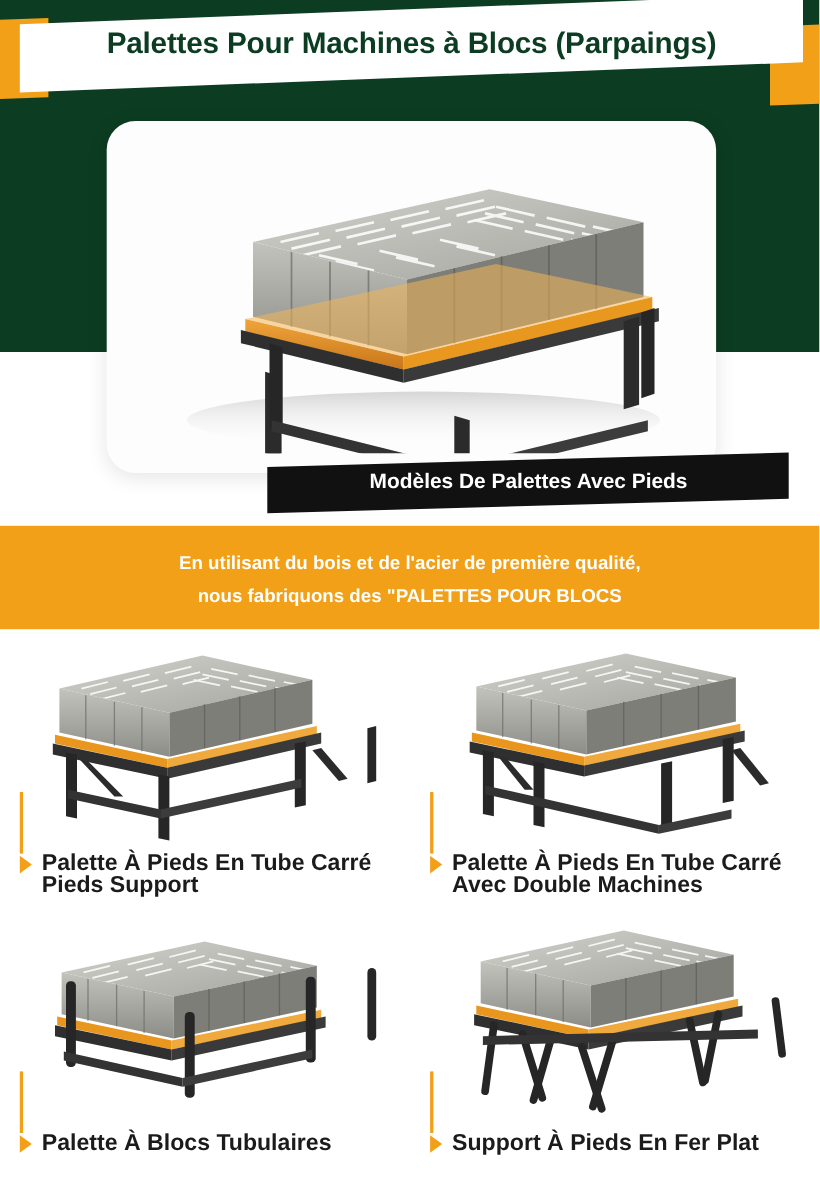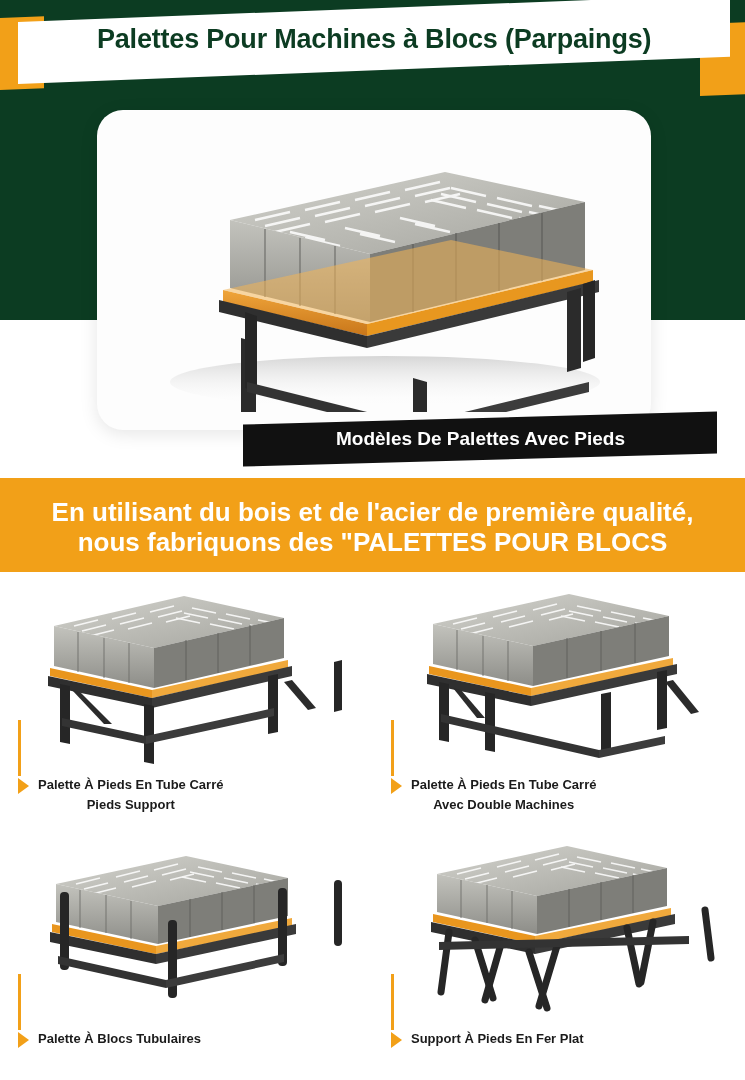--- a/index.html
+++ b/index.html
@@ -105,21 +105,21 @@
     width: 745px; height: 94px;
     background: #f2a018;
     display: flex;
     flex-direction: column;
     align-items: center;
     justify-content: center;
     padding-top: 4px;
   }
   .orange-strip .line {
     color: #ffffff;
-    font-size: 26px;
+    font-size: 17px;
     font-weight: bold;
     line-height: 30px;
     text-align: center;
     white-space: nowrap;
   }
 
   
   .grid {
     position: absolute;
     top: 572px; left: 0;
@@ -149,25 +149,24 @@
   }
   .cell .caption .arrow {
     width: 0; height: 0;
     border-top: 8px solid transparent;
     border-bottom: 8px solid transparent;
     border-left: 11px solid #f2a018;
     margin-top: 3px;
     flex: 0 0 auto;
   }
   .cell .caption .txt {
-    font-size: 13px;
+    font-size: 21px;
     font-weight: bold;
     color: #1b1b1b;
     line-height: 20px;
-    text-align: center;
   }
   .vline {
     position: absolute;
     left: 18px;
     width: 3px;
     background: #f2a018;
   }
   .vline-a { top: 148px; height: 56px; }
   svg { display: block; }
 </style>

